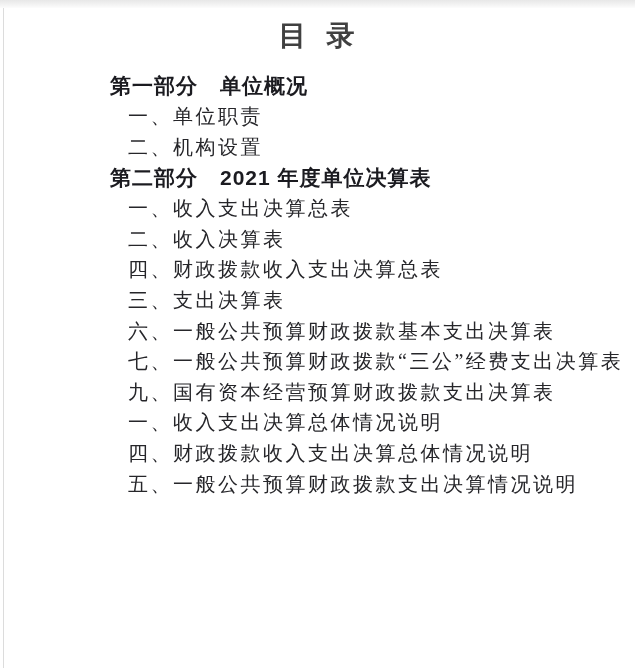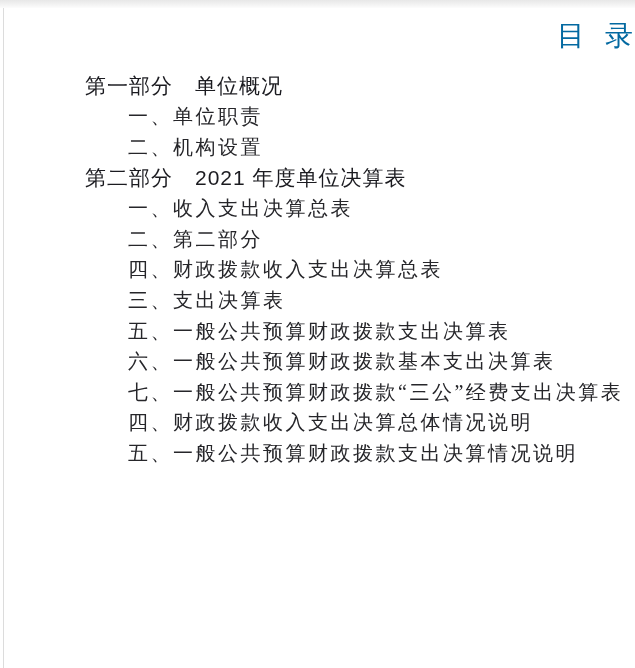--- a/index.html
+++ b/index.html
@@ -25,46 +25,46 @@
     position: absolute;
     top: 8px; bottom: 0; left: 3px;
     width: 1px;
     background: #dcdcdc;
   }
 
   .doc-title {
     position: absolute;
     top: 19px; left: 0;
     width: 100%;
-    text-align: right;
+    text-align: center;
     font-family: "Liberation Serif", "DejaVu Serif", serif;
-    font-weight: normal;
+    font-weight: bold;
     font-size: 28px;
     line-height: 34px;
-    color: #0369a1;
+    color: #404040;
     white-space: pre;
     letter-spacing: 2px;
   }
 
   .toc {
     position: absolute;
     top: 71px; left: 0; right: 0;
   }
 
   .row {
     height: 30.6px;
     display: flex;
     align-items: center;
     white-space: pre;
   }
 
   .row.heading {
-    padding-left: 85px;
+    padding-left: 110px;
     font-family: "Liberation Sans", "DejaVu Sans", sans-serif;
-    font-weight: normal;
+    font-weight: bold;
     font-size: 21px;
     letter-spacing: 1px;
     color: #1b1b20;
   }
 
   .row.item {
     padding-left: 128px;
     font-family: "Liberation Serif", "DejaVu Serif", serif;
     font-size: 20px;
     letter-spacing: 2.5px;
@@ -84,27 +84,28 @@
 
     <div>
       <div class="row heading">第一部分　单位概况</div>
       <div class="row item">一、单位职责</div>
       <div class="row item">二、机构设置</div>
     </div>
 
     <div>
       <div class="row heading">第二部分　2021 年度单位决算表</div>
       <div class="row item">一、收入支出决算总表</div>
-      <div class="row item">二、第二部分</div>
+      <div class="row item">二、收入决算表</div>
       <div class="row item">四、财政拨款收入支出决算总表</div>
       <div class="row item">三、支出决算表</div>
-      <div class="row item">五、一般公共预算财政拨款支出决算表</div>
       <div class="row item">六、一般公共预算财政拨款基本支出决算表</div>
       <div class="row item">七、一般公共预算财政拨款“三公”经费支出决算表</div>
+      <div class="row item">九、国有资本经营预算财政拨款支出决算表</div>
     </div>
 
     <div>
+      <div class="row item">一、收入支出决算总体情况说明</div>
       <div class="row item">四、财政拨款收入支出决算总体情况说明</div>
       <div class="row item">五、一般公共预算财政拨款支出决算情况说明</div>
     </div>
 
   </div>
 </div>
 
 </body></html>

